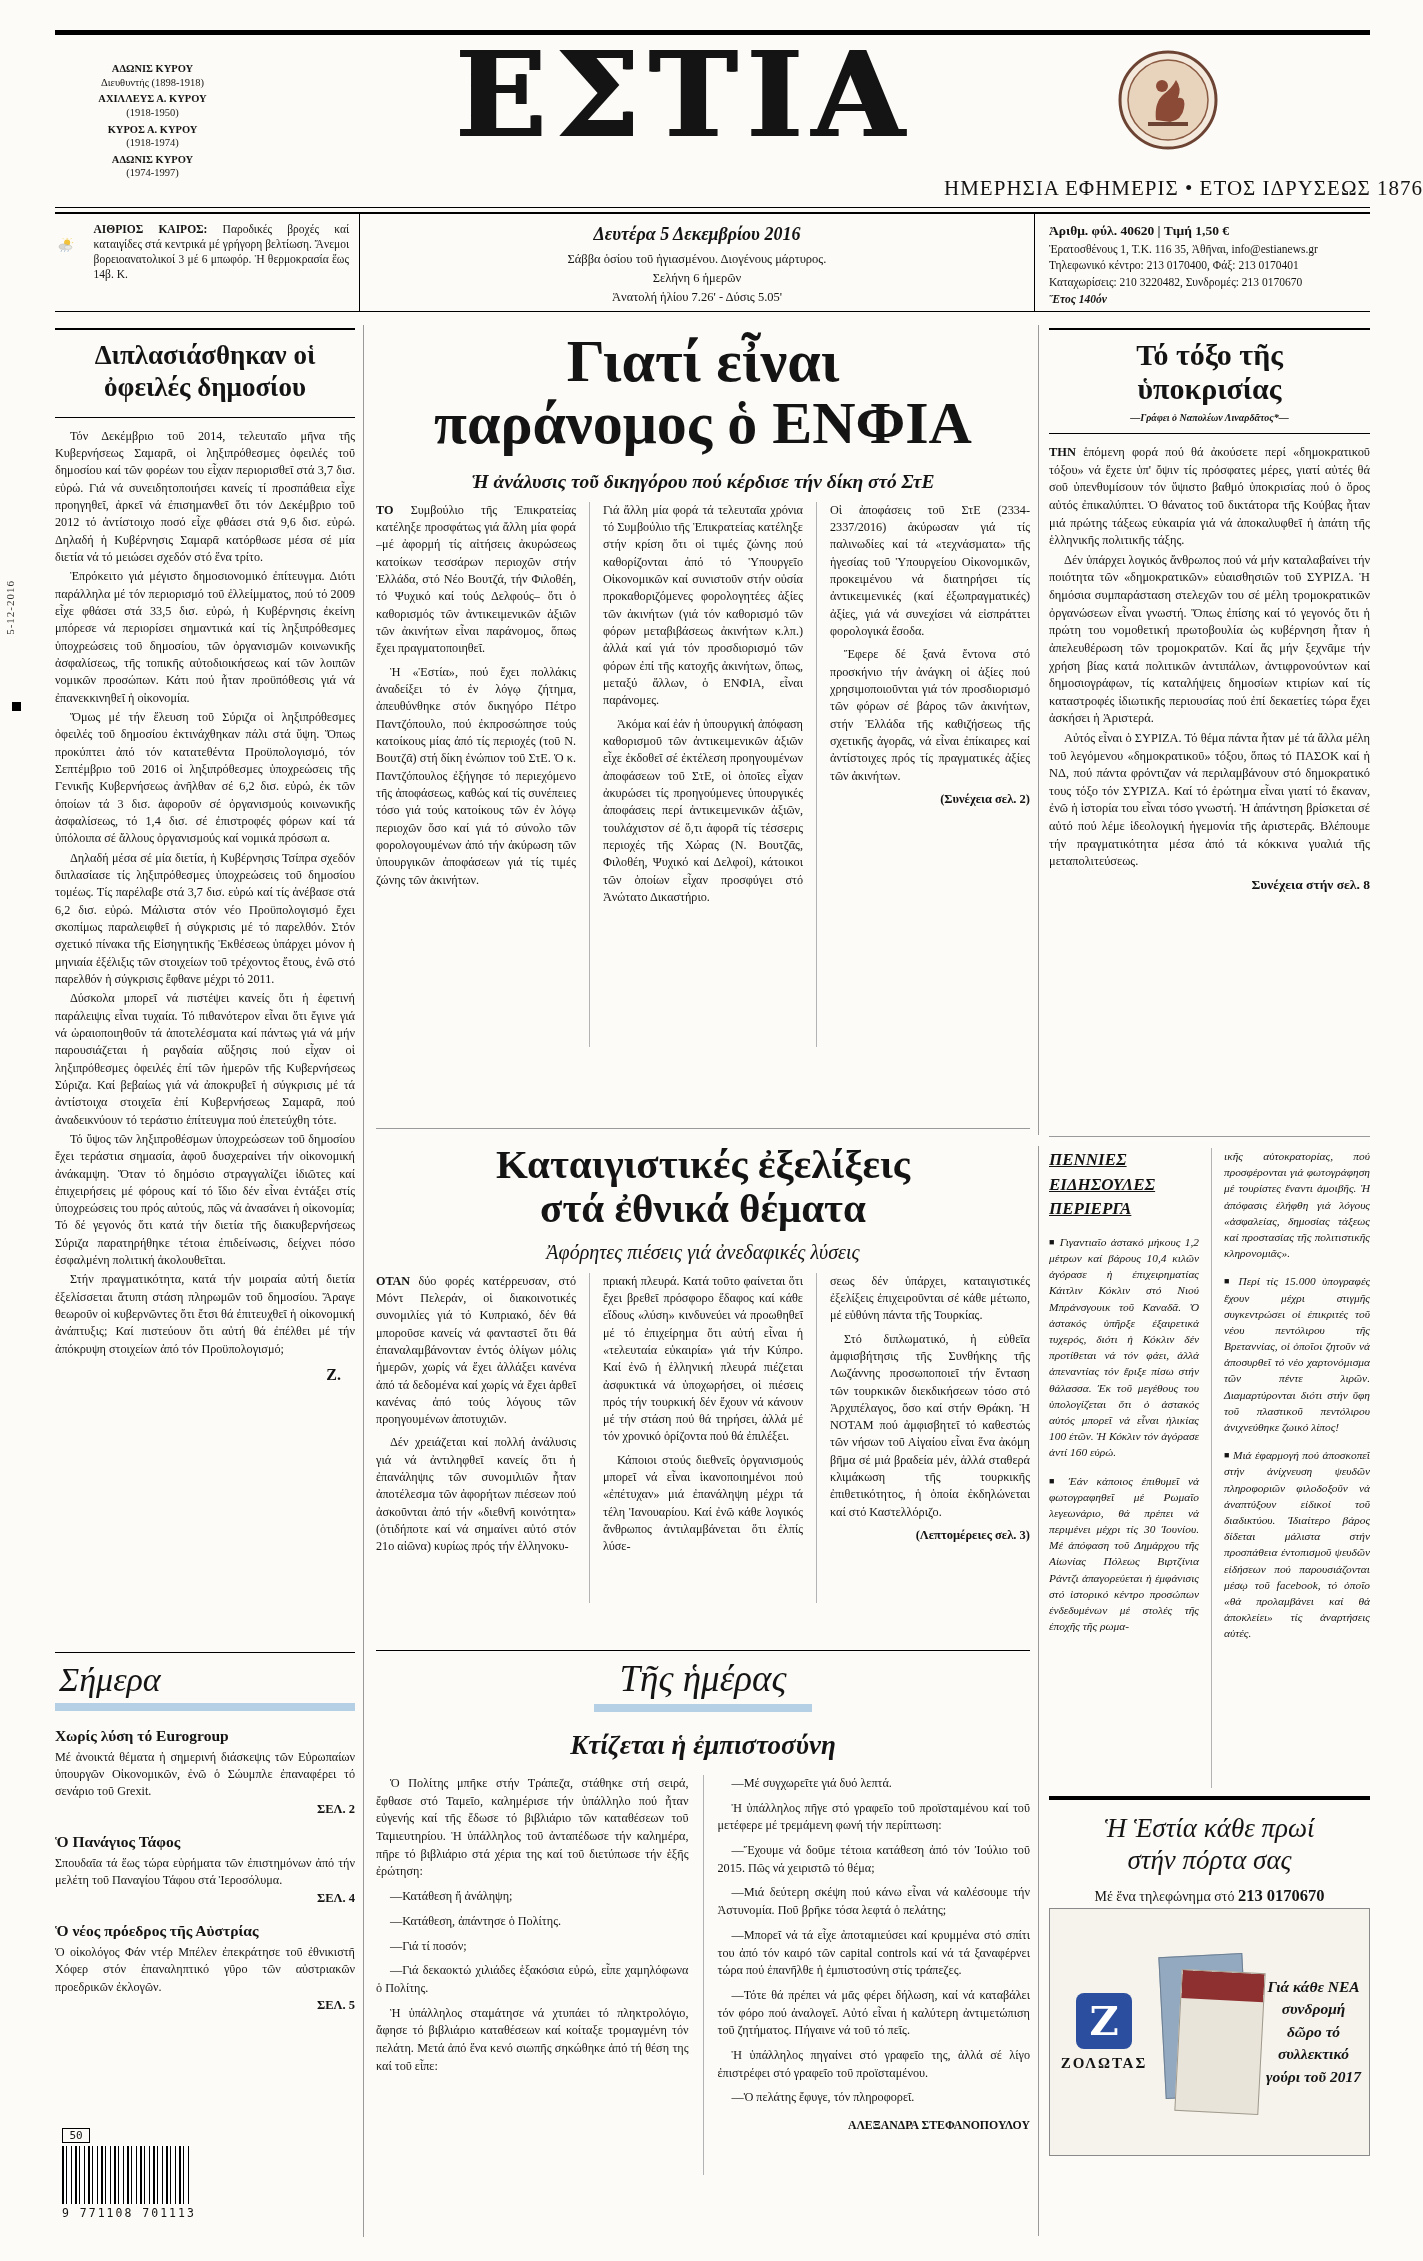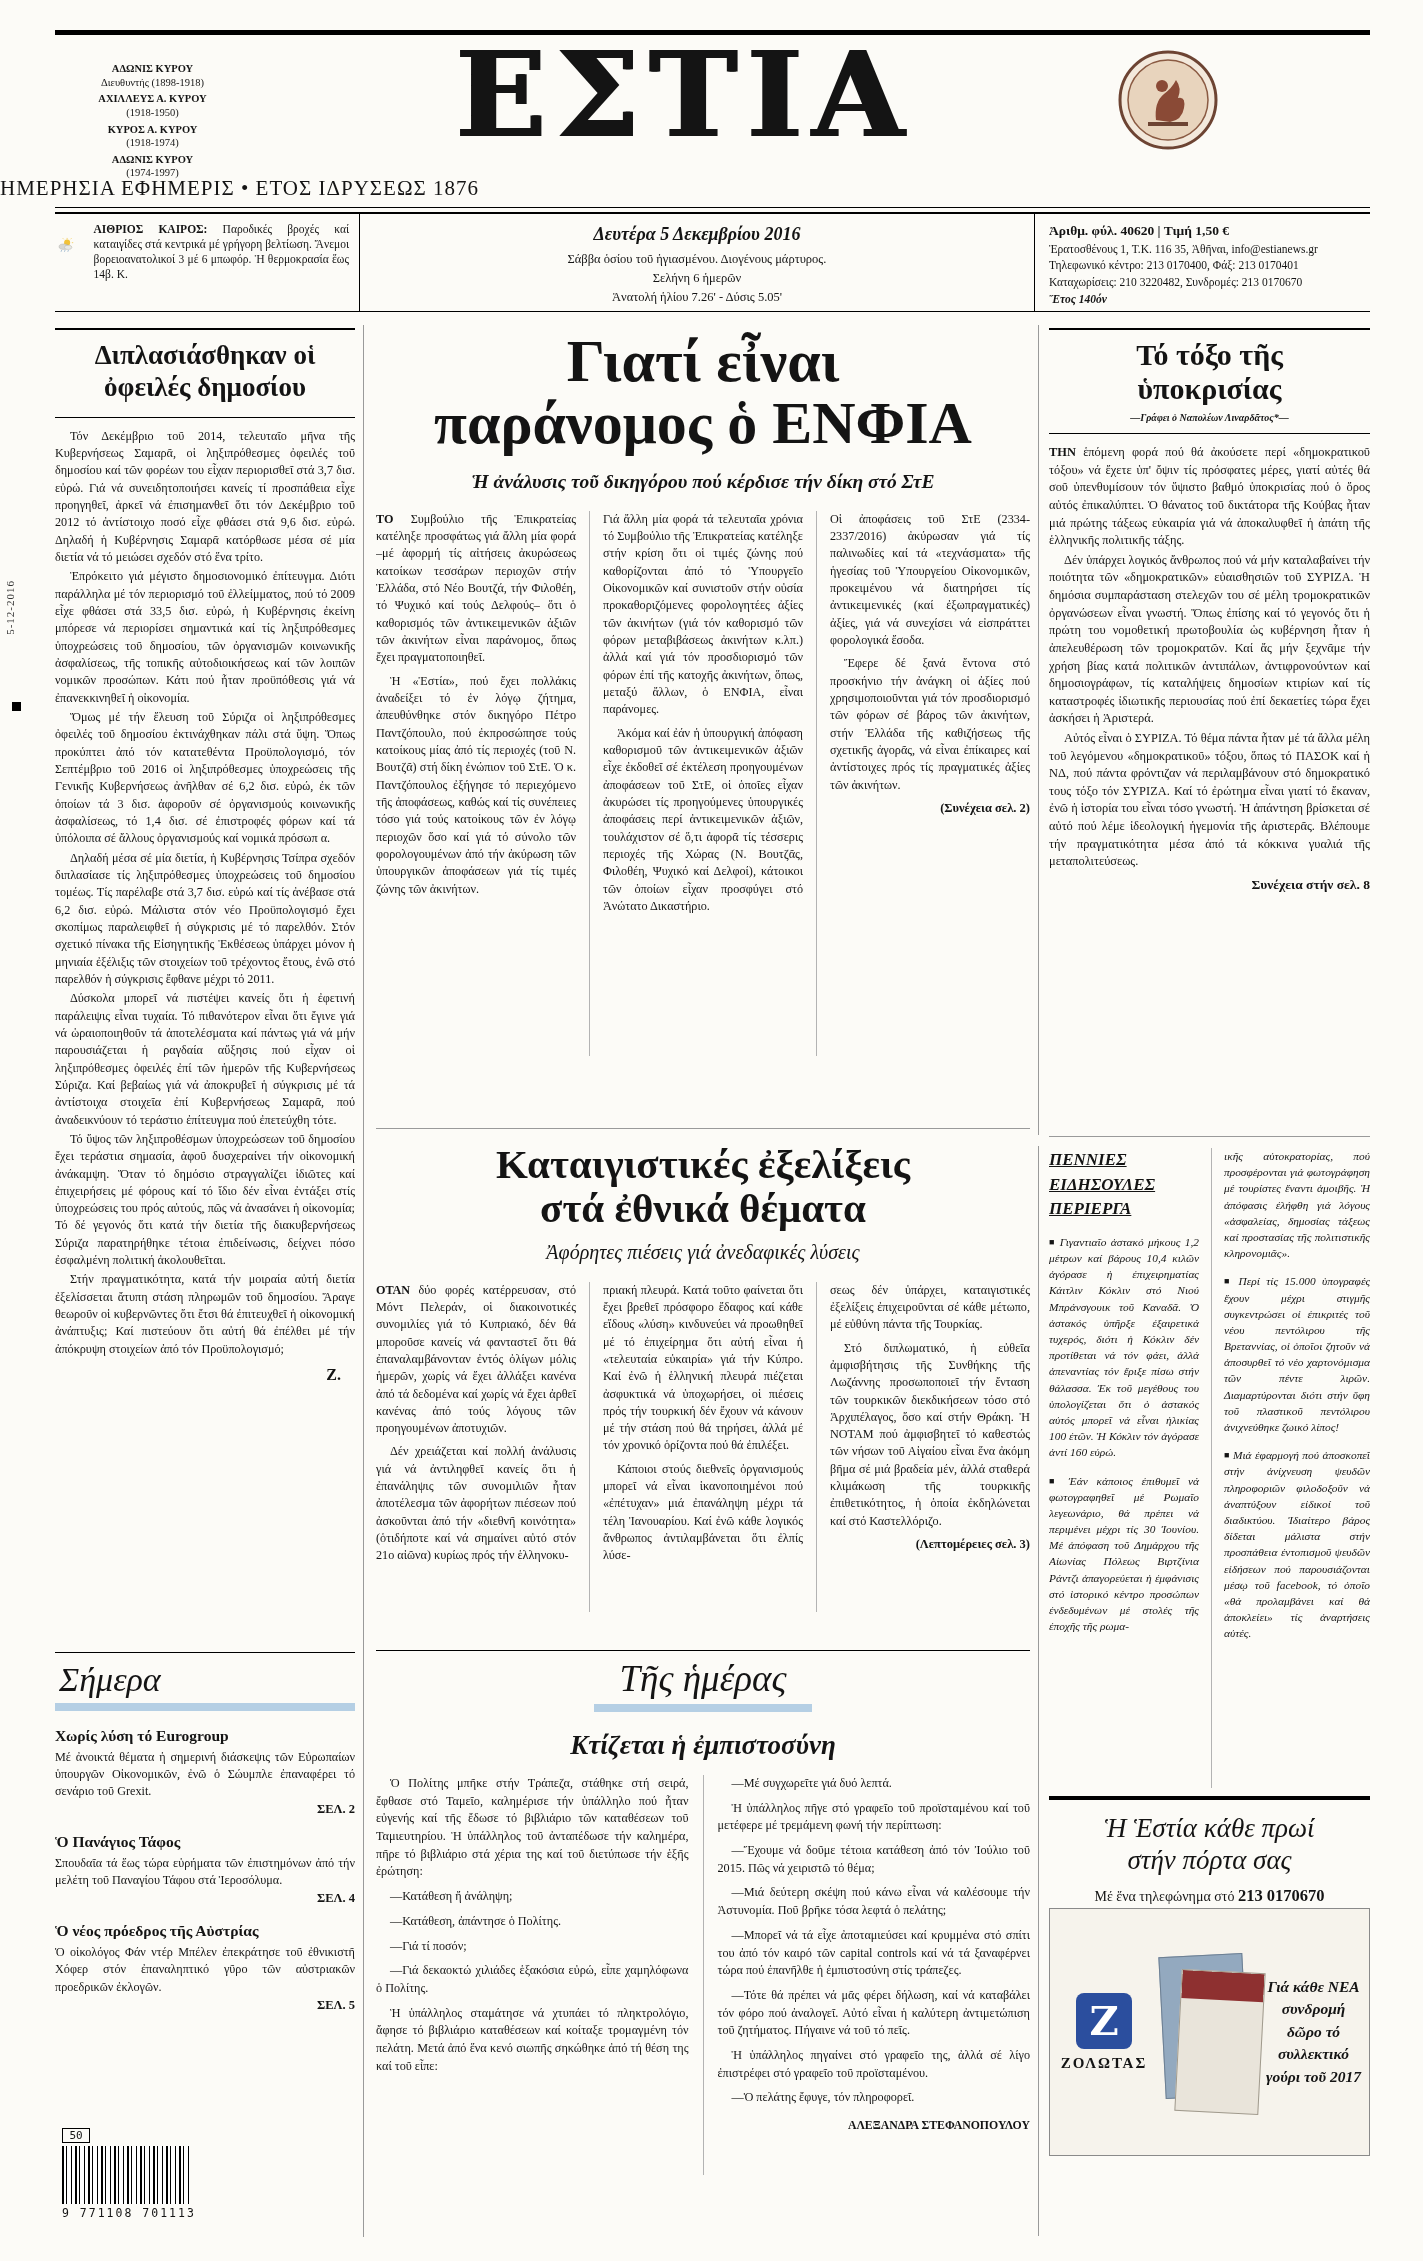--- a/index.html
+++ b/index.html
@@ -16,21 +16,21 @@
 
   
   .topbar{position:absolute;left:55px;top:30px;width:1315px;height:5px;background:#000;}
   .founders{position:absolute;left:60px;top:62px;width:185px;text-align:center;font-size:10.5px;line-height:1.3;}
   .f-name{font-weight:bold;}
   .f-role{margin-bottom:3px;}
   .logo{position:absolute;left:300px;top:36px;width:770px;text-align:center;font-size:118px;font-weight:bold;
         letter-spacing:10px;line-height:1;font-family:"DejaVu Serif","Liberation Serif",serif;
         text-shadow:1.5px 0 0 #141414,-1.5px 0 0 #141414;}
   .seal{position:absolute;left:1118px;top:50px;width:100px;height:100px;}
-  .tagline{position:absolute;left:0;right:0;top:176px;text-align:left;font-size:21px;letter-spacing:1px;}
+  .tagline{position:absolute;left:0;right:0;top:176px;text-align:right;font-size:21px;letter-spacing:1px;}
   .rule-tag{position:absolute;left:55px;top:207px;width:1315px;height:1px;background:#000;}
 
   
   .infobar{position:absolute;left:55px;top:212px;width:1315px;height:100px;box-sizing:border-box;
            border-top:2px solid #000;border-bottom:1px solid #000;display:flex;}
   .ib-weather{width:305px;box-sizing:border-box;border-right:1px solid #000;padding:8px 10px 0 2px;
               font-size:11.5px;line-height:1.3;display:flex;gap:19px;text-align:justify;}
   .ib-weather .wtxt b{font-weight:bold;}
   .ib-center{flex:1;box-sizing:border-box;border-right:1px solid #000;text-align:center;padding-top:7px;
              font-size:12.5px;line-height:1.5;}
@@ -49,21 +49,21 @@
   .box-title{border-top:2.5px solid #000;border-bottom:1px solid #000;padding:10px 4px 13px;
              text-align:center;font-size:27px;font-weight:bold;line-height:1.18;}
   .body-copy p{margin:0 0 2px;font-size:12.2px;line-height:1.42;text-align:justify;text-indent:15px;}
   .left-art .body-copy{margin-top:10px;}
   .sig{ text-align:right;font-weight:bold;font-size:16px;padding-right:14px;margin-top:8px;}
 
   
   .enfia{position:absolute;left:376px;top:330px;width:654px;height:800px;overflow:hidden;}
   .enfia-h{ text-align:center;font-weight:bold;font-size:60px;line-height:1.04;}
   .enfia-sub{text-align:center;font-size:19.5px;font-style:italic;font-weight:600;margin-top:16px;}
-  .cols3{display:flex;margin-top:18px;overflow:hidden;}
+  .cols3{display:flex;margin-top:9px;overflow:hidden;}
   .ncol{flex:1;font-size:12.2px;line-height:1.42;text-align:justify;}
   .ncol p{margin:0 0 6px;text-indent:14px;}
   .ncol p.first{text-indent:0;}
   .ncol + .ncol{border-left:1px solid #b3b3b3;padding-left:13px;margin-left:13px;}
   .enfia .cols3{height:545px;}
   .lead{font-weight:bold;}
   .cont{font-weight:bold;text-align:right;font-size:12.5px;}
 
   
   .hypo{position:absolute;left:1049px;top:328px;width:321px;height:808px;overflow:hidden;}

